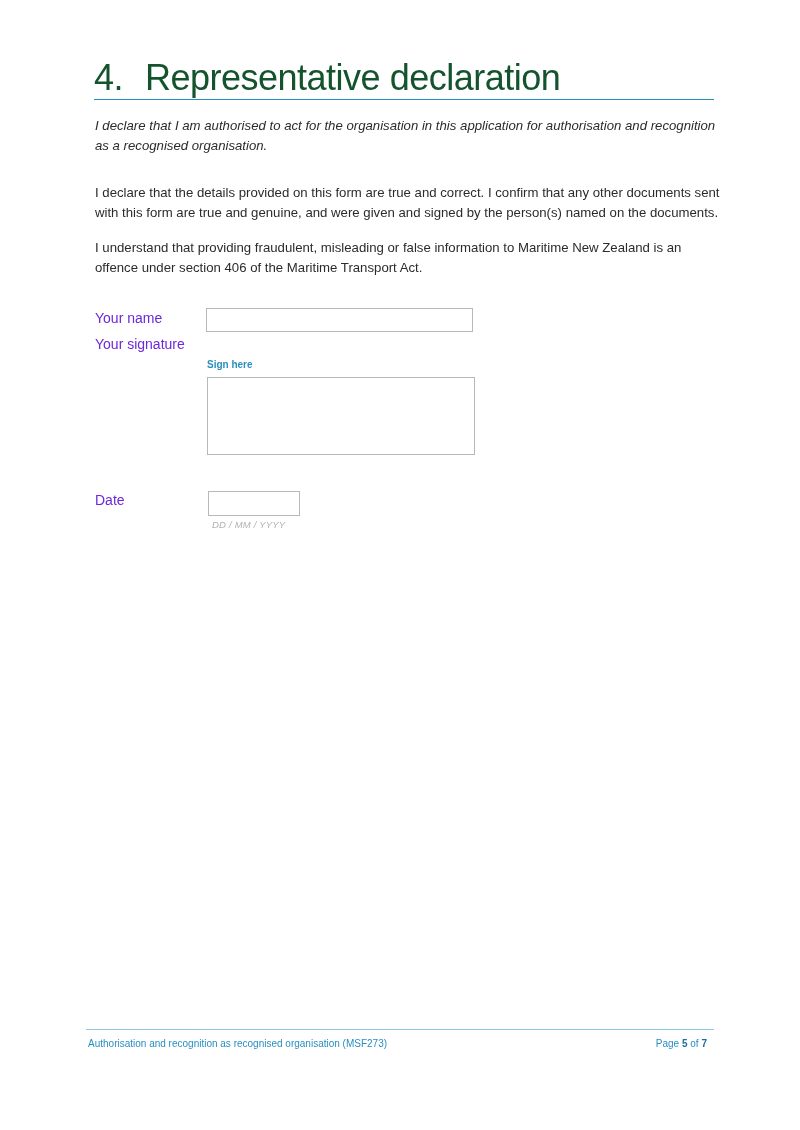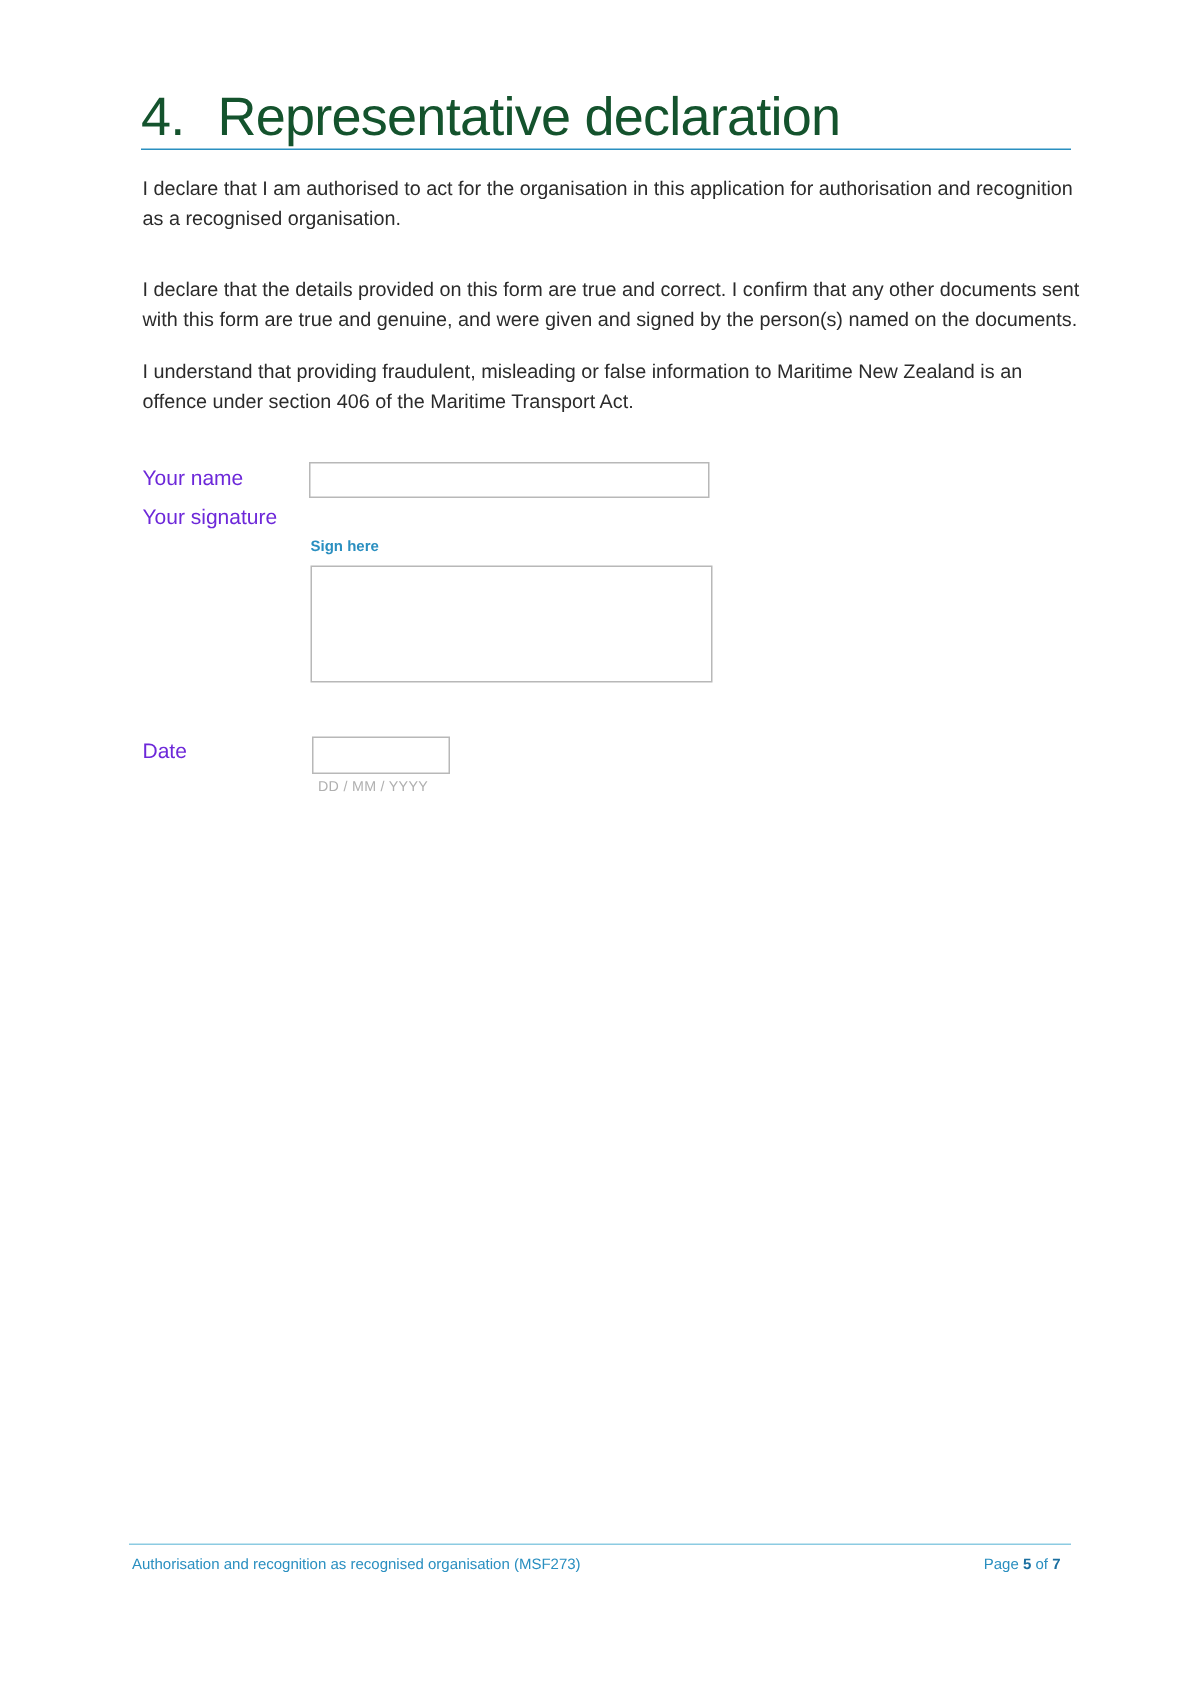--- a/index.html
+++ b/index.html
@@ -41,21 +41,21 @@
     }
     .body-text {
       position: absolute;
       left: 95px;
       width: 625px;
       font-size: 13.2px;
       line-height: 20px;
       color: #2b2b2b;
       margin: 0;
     }
-    .p1 { top: 116px; }
+    .p1 { top: 116px; font-style: italic; }
     .p2 { top: 167px; margin-top: 16px; }
     .p3 { top: 238px; }
 
     .field-label {
       position: absolute;
       left: 95px;
       font-size: 14px;
       color: #6d28d9;
     }
     .lbl-name { top: 310px; }
@@ -80,20 +80,21 @@
       color: #2a8fc0;
       font-weight: bold;
     }
     .date-hint {
       position: absolute;
       left: 212px;
       top: 519px;
       font-size: 9.5px;
       color: #b0b0b0;
       letter-spacing: 0.2px;
+      font-style: italic;
     }
 
     .footer-rule {
       position: absolute;
       left: 86px;
       top: 1029px;
       width: 628px;
       border-top: 1px solid #8ccbe2;
     }
     .footer-left {

